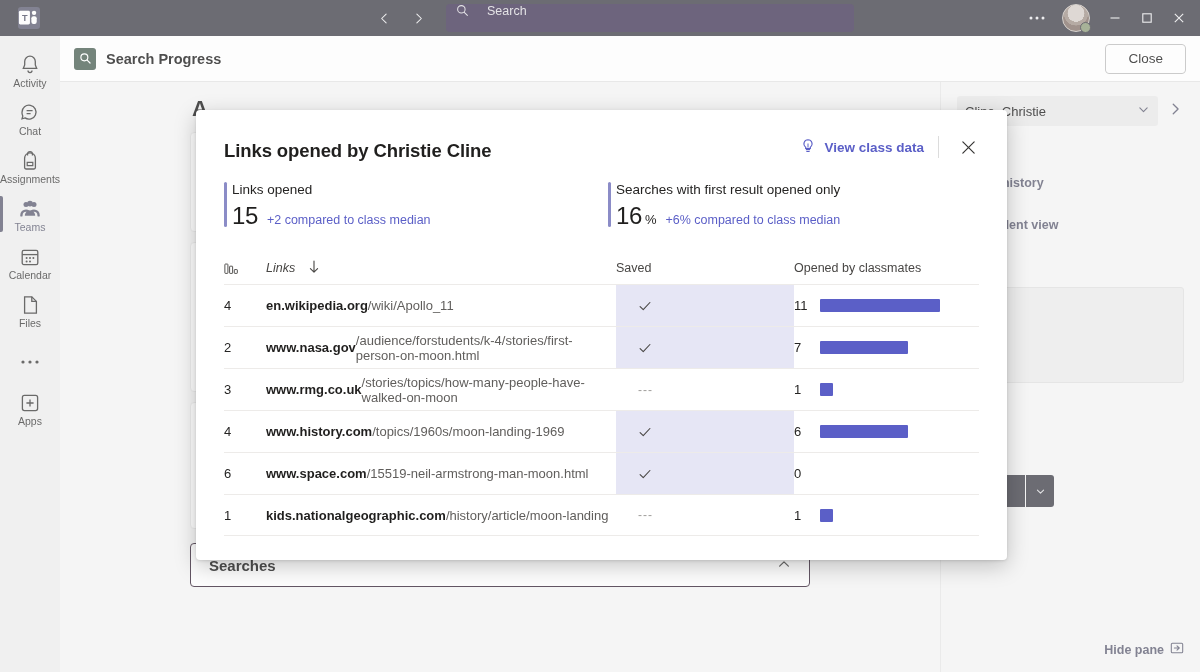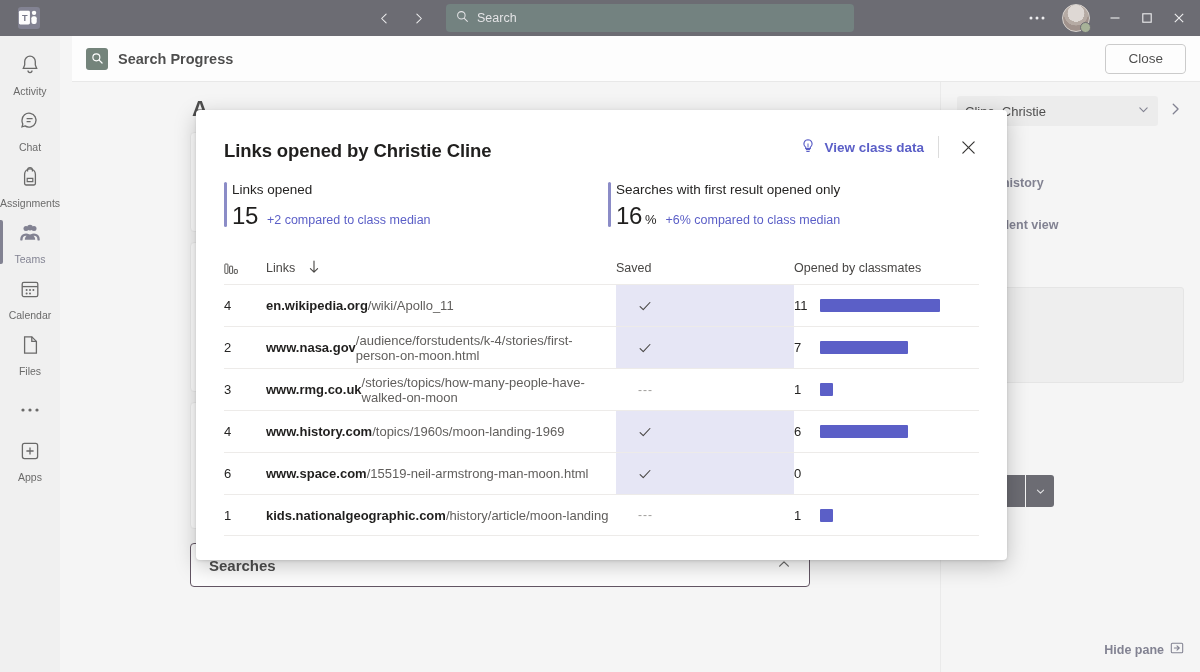--- a/index.html
+++ b/index.html
@@ -30,22 +30,22 @@
     letter-spacing: -1px;
   }
   .tb-nav { margin-left: auto; display: flex; gap: 6px; align-items: center; }
   .tb-arrow {
     width: 28px; height: 28px; border-radius: 3px;
     display: flex; align-items: center; justify-content: center;
     color: #e8e8f0;
   }
   .tb-search {
     width: 408px; height: 28px; margin: 0 auto 0 14px;
-    background: #0f766e; border-radius: 4px;
-    display: flex; align-items: center; padding: 0 10px; gap: 8px;
+    background: #6d28d9; border-radius: 4px;
+    display: flex; padding: 0 10px; gap: 18px;
     color: #dcdcea; font-size: 12.5px;
   }
   .tb-right { margin-left: auto; display: flex; align-items: center; gap: 2px; padding-right: 6px;}
   .tb-btn {
     width: 30px; height: 30px; display: flex; align-items: center;
     justify-content: center; color: #e8e8f0; font-size: 13px;
   }
   .avatar-wrap { position: relative; width: 28px; height: 28px; margin: 0 8px; }
   .avatar {
     width: 28px; height: 28px; border-radius: 50%;
@@ -59,36 +59,36 @@
   }
 
   
   .rail {
     position: absolute; top: 36px; left: 0; bottom: 0; width: 60px;
     background: #ebebeb; display: flex; flex-direction: column;
     align-items: center; padding-top: 10px;
   }
   .rail-item {
     position: relative; width: 60px; padding: 7px 0 5px;
-    display: flex; flex-direction: column; align-items: center; gap: 8px;
+    display: flex; flex-direction: column; align-items: center; gap: 0;
     color: #484644;
   }
   .rail-item .rlabel { font-size: 10.5px; line-height: 12px; }
   .rail-item.active { color: #5b5fc7; }
   .rail-item.active .rlabel { color: #5b5fc7; }
   .rail-item.active::before {
     content: ""; position: absolute; left: 0; top: 6px; bottom: 6px;
     width: 3px; background: #5b5fc7; border-radius: 0 2px 2px 0;
   }
   .rail-ico { width: 24px; height: 24px; display: block; }
   .rail-dots { letter-spacing: 2px; font-size: 16px; padding: 16px 0; color: #484644; }
 
   
   .apphdr {
-    position: absolute; top: 36px; left: 72px; right: 0; height: 46px;
+    position: absolute; top: 36px; left: 60px; right: 0; height: 46px;
     background: #fff; display: flex; align-items: center; padding: 0 14px;
     border-bottom: 1px solid #e1e1e1;
   }
   .apphdr .sp-icon {
     width: 22px; height: 22px; border-radius: 3px; background: #107c41;
     display: flex; align-items: center; justify-content: center; margin-right: 10px;
   }
   .apphdr .sp-title { font-size: 14.5px; color: #252423; font-weight: 600; }
   .close-btn {
     margin-left: auto; height: 30px; padding: 0 22px;
@@ -185,21 +185,21 @@
   .stat-label { font-size: 13.5px; color: #252423; line-height: 20px; }
   .stat-row { display: flex; align-items: baseline; gap: 9px; margin-top: 2px; }
   .stat-val { font-size: 24px; color: #201f1e; font-weight: 400; letter-spacing: -0.4px; }
   .stat-unit { font-size: 13px; color: #201f1e; margin-left: -6px; }
   .stat-cmp { font-size: 12.5px; color: #5b5fc7; }
 
   
   .tbl { margin-top: 22px; padding: 0 28px; }
   .thead { display: flex; align-items: center; height: 32px; font-size: 12.5px; color: #484644; }
   .thead .th-rank { width: 42px; display: flex; align-items: center; }
-  .thead .th-links { flex: 1; display: flex; align-items: center; gap: 13px; }
+  .thead .th-links { flex: 1; display: flex; align-items: center; gap: 13px; font-style: italic; }
   .thead .th-saved { width: 178px; }
   .thead .th-peers { width: 185px; }
   .sortarrow { color: #484644; font-size: 13px; }
 
   .trow {
     display: flex; align-items: stretch; height: 42px;
     border-top: 1px solid #edebe9; font-size: 13px;
   }
   .trow:last-child { border-bottom: 1px solid #edebe9; }
   .td-rank { width: 42px; display: flex; align-items: center; color: #252423; }

